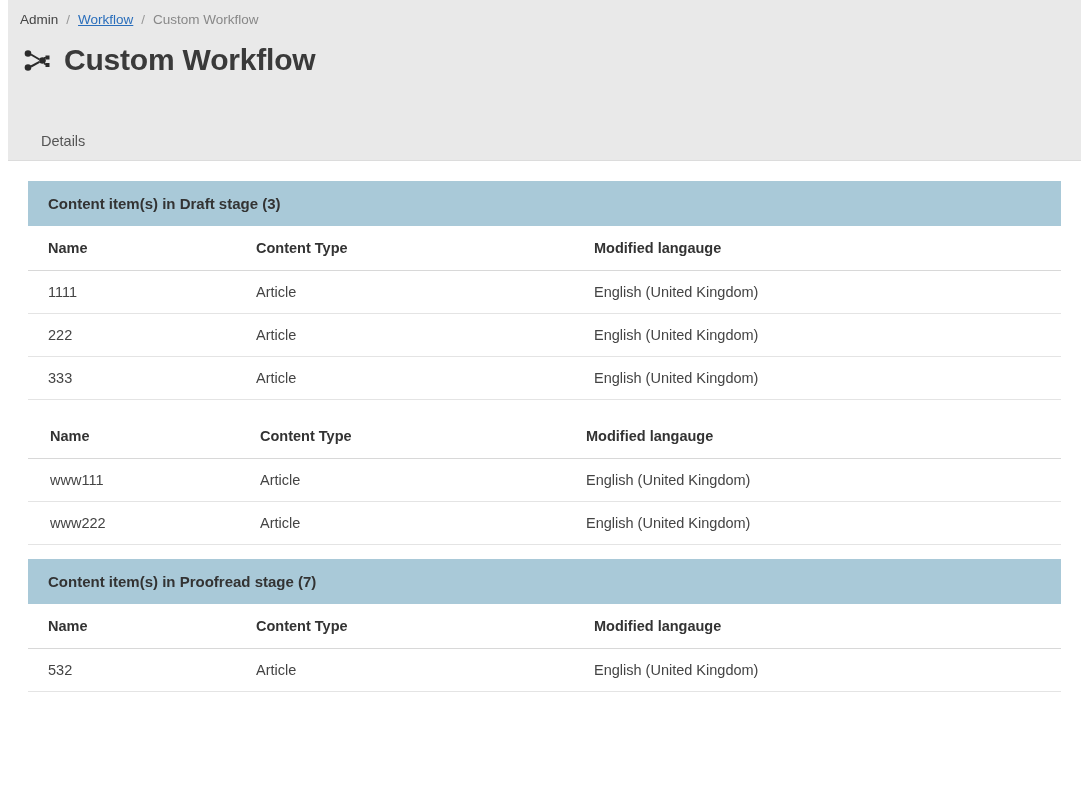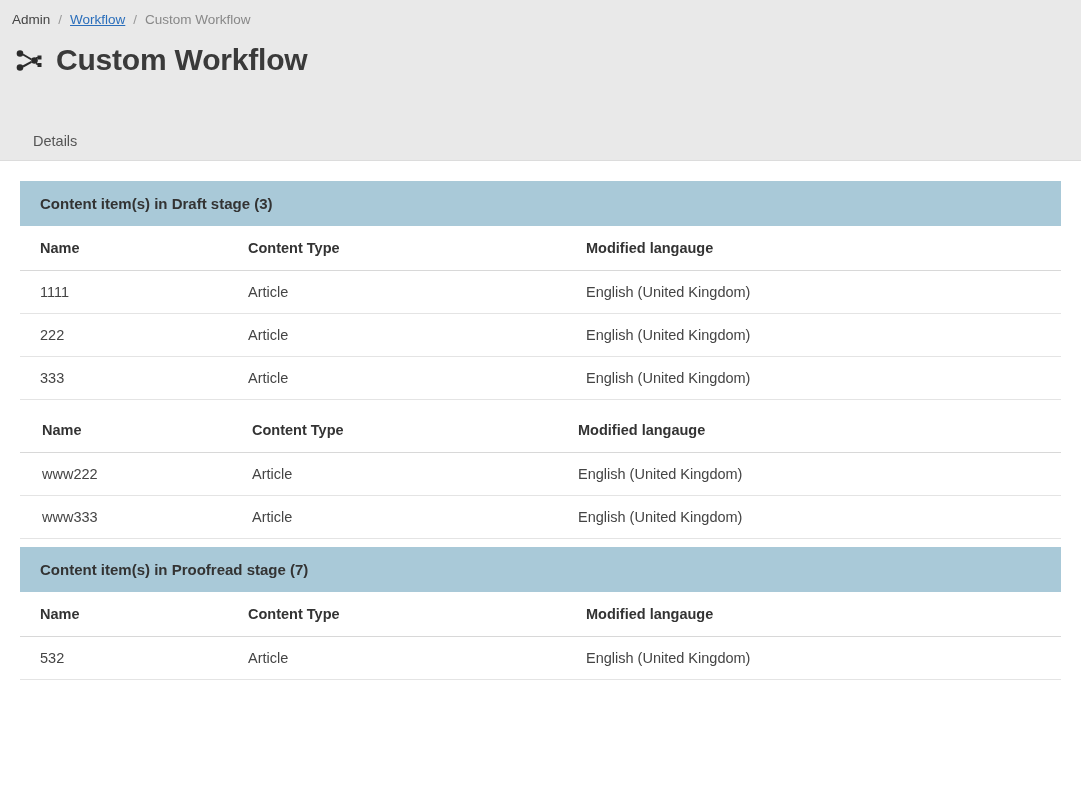--- a/index.html
+++ b/index.html
@@ -11,20 +11,21 @@
     background: #ffffff;
     font-family: "Liberation Sans", sans-serif;
     color: #333333;
     overflow: hidden;
   }
   .page {
     position: relative;
     width: 1081px;
     height: 808px;
     background: #ffffff;
+    padding-left: 8px;
   }
   
   .header-area {
     background: #e9e9e9;
     padding: 0 0 0 0;
     height: 161px;
     position: relative;
     border-bottom: 1px solid #dcdcdc;
   }
   .breadcrumb {
@@ -94,21 +95,21 @@
     border-top-right-radius: 4px;
     color: #333333;
     padding: 11px 16px 12px 16px;
   }
 
   
   .content {
     padding: 20px 20px 0 20px;
   }
   .panel {
-    margin-bottom: 8px;
+    margin-bottom: 14px;
   }
   .panel-head {
     background: #a9c9d8;
     padding: 14px 20px;
     font-size: 15px;
     font-weight: bold;
     color: #333333;
   }
   table.items {
     width: 100%;
@@ -211,26 +212,26 @@
       <table class="items">
         <thead>
           <tr>
             <th class="col-name">Name</th>
             <th class="col-type">Content Type</th>
             <th class="col-lang">Modified langauge</th>
           </tr>
         </thead>
         <tbody>
           <tr>
+            <td class="col-name">www111</td>
+            <td class="col-type">Article</td>
+            <td class="col-lang">English (United Kingdom)</td>
+          </tr>
+          <tr>
             <td class="col-name">www222</td>
-            <td class="col-type">Article</td>
-            <td class="col-lang">English (United Kingdom)</td>
-          </tr>
-          <tr>
-            <td class="col-name">www333</td>
             <td class="col-type">Article</td>
             <td class="col-lang">English (United Kingdom)</td>
           </tr>
         </tbody>
       </table>
     </div>
 
     <div class="panel">
       <div class="panel-head">Content item(s) in Proofread stage (7)</div>
       <table class="items">

